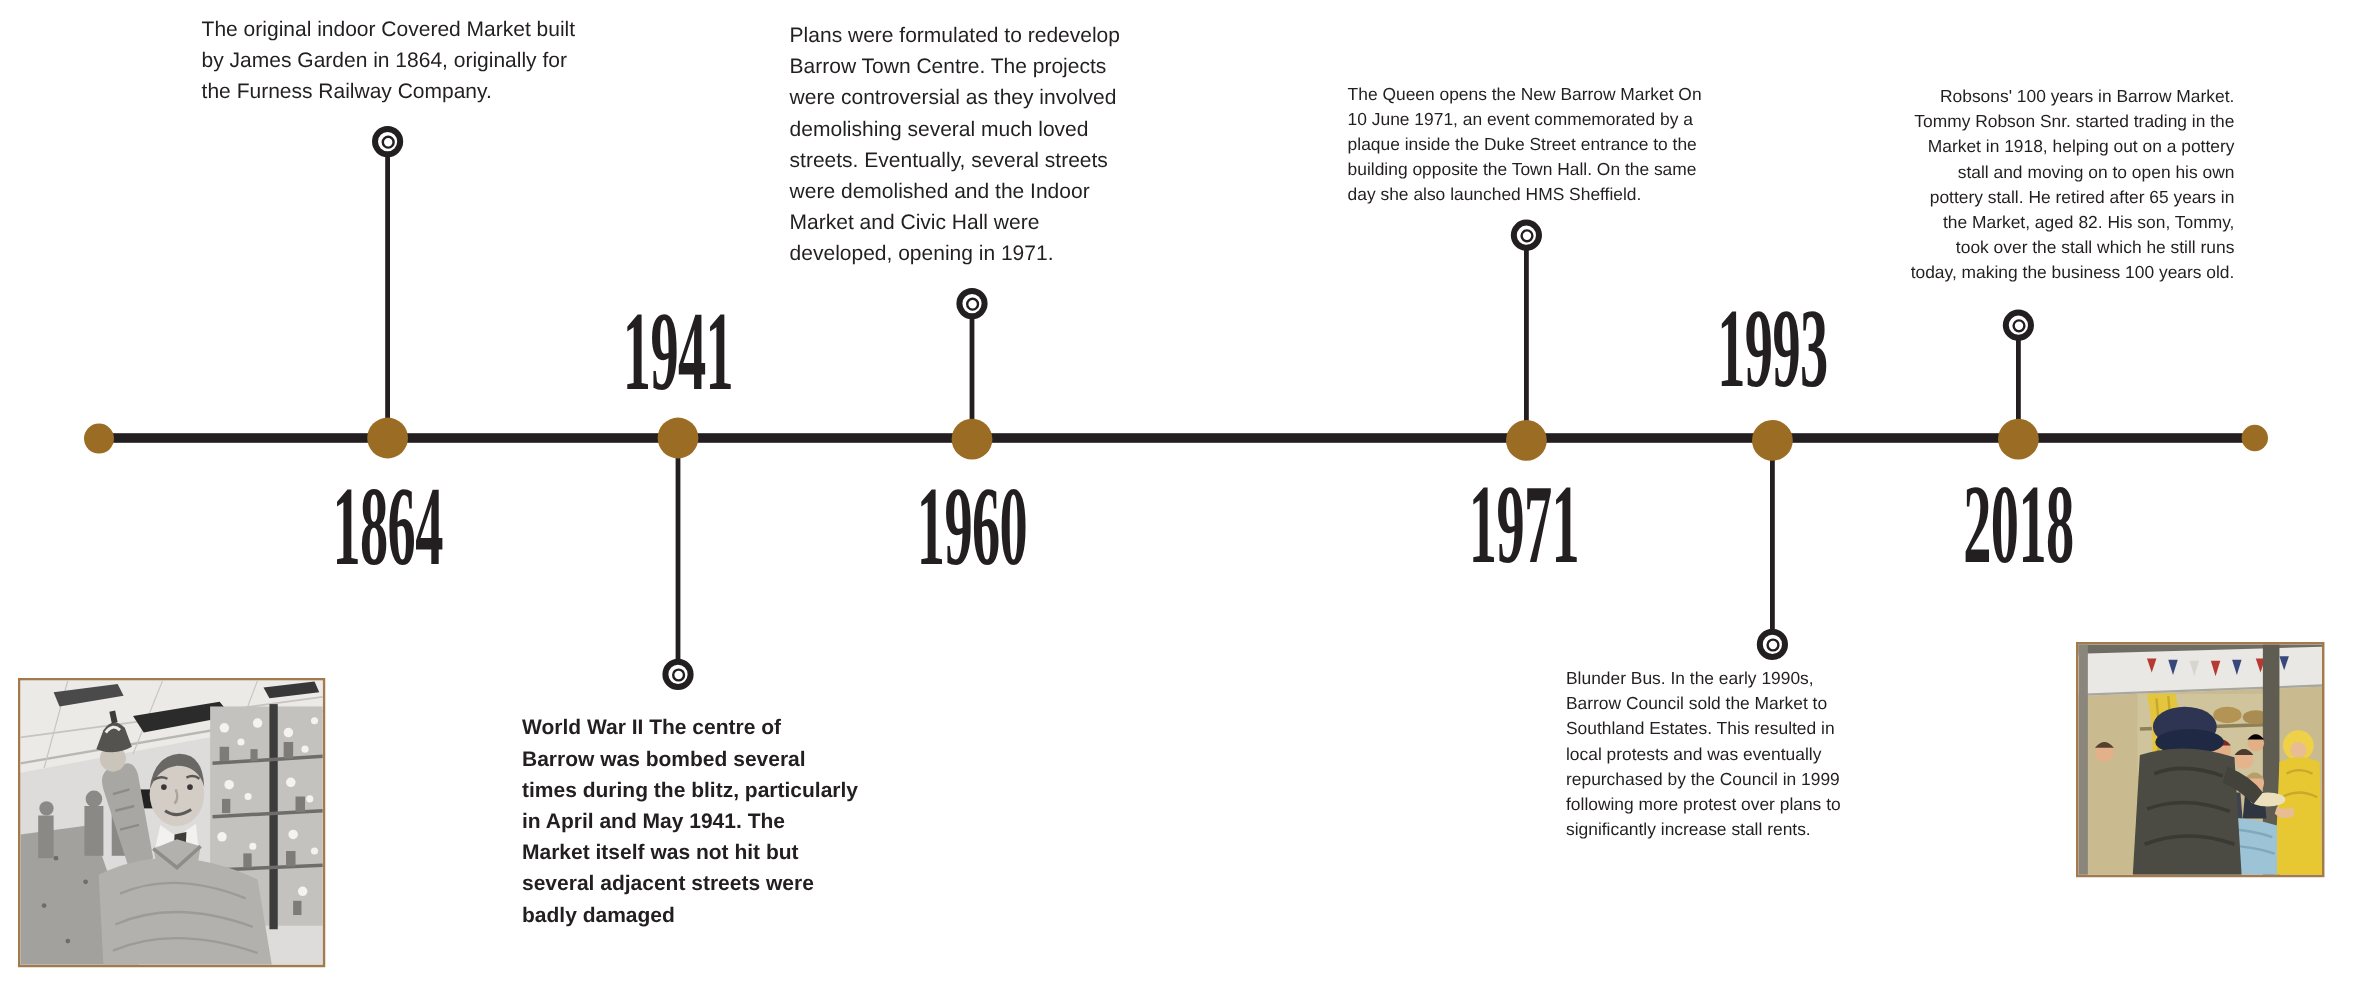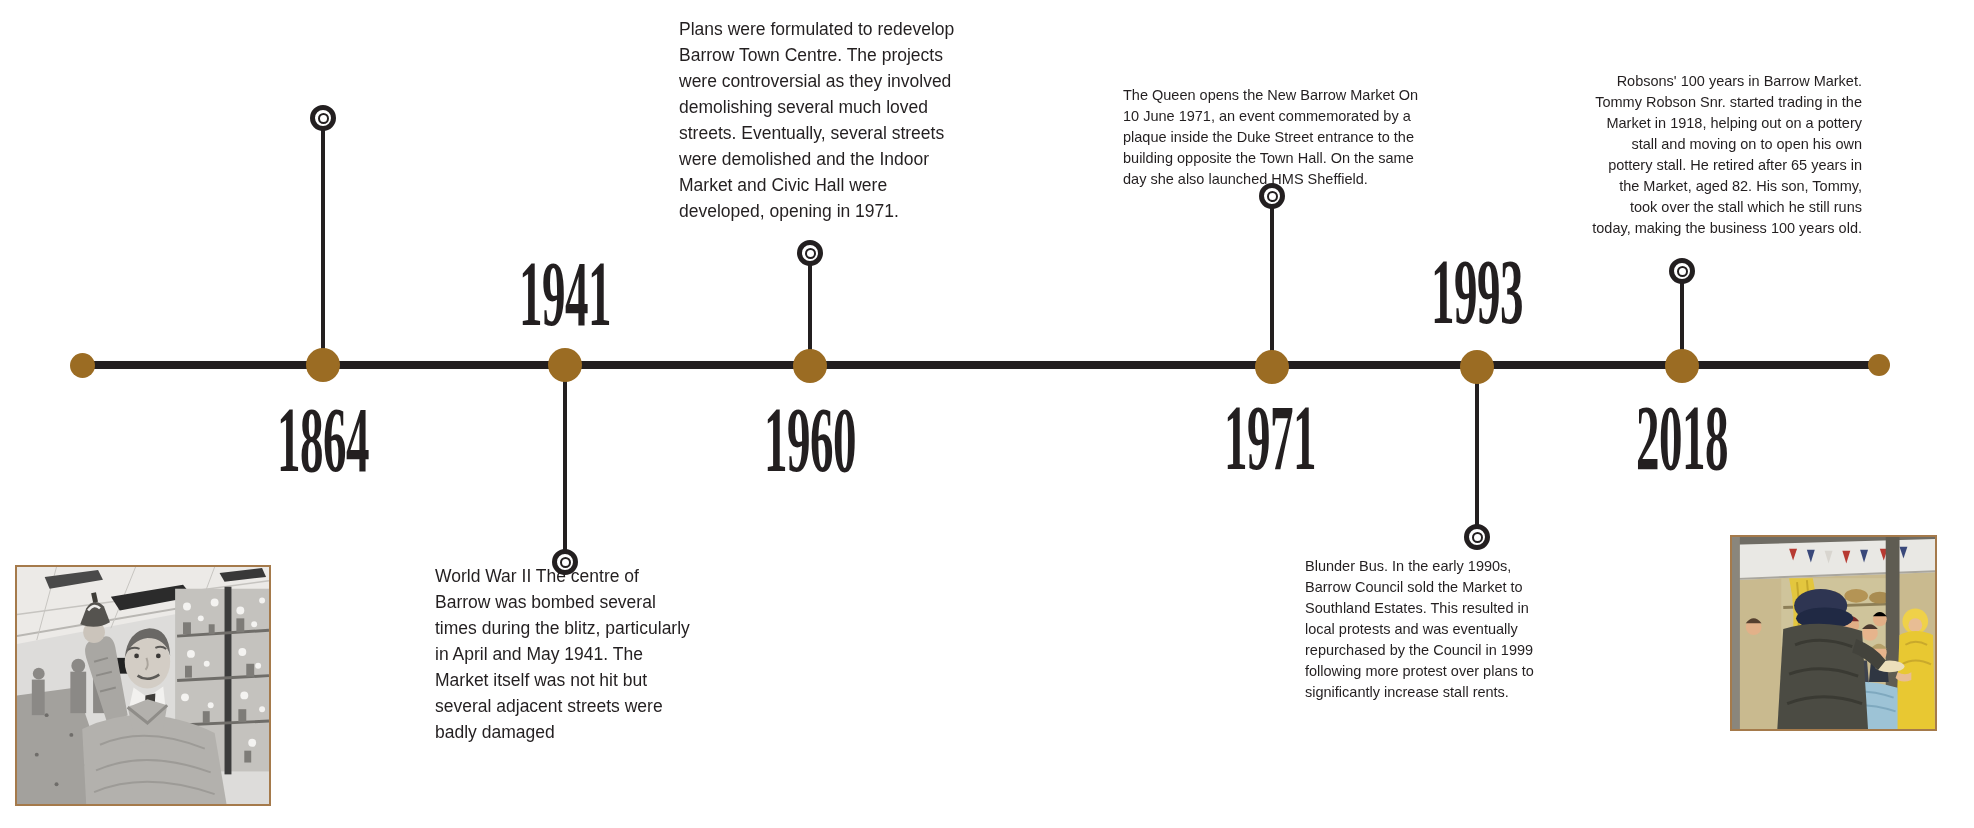--- a/index.html
+++ b/index.html
@@ -34,57 +34,60 @@
   <div class="axis" style="left:82px;top:361px;width:1797px;height:8px;"></div>
   <div class="dot" style="left:70px;top:353px;width:25px;height:25px;"></div>
   <div class="dot" style="left:1868px;top:354px;width:22px;height:22px;"></div>
 
   <div class="connector" style="left:321px;top:128px;height:237px;"></div>
   <div class="ring" style="left:310px;top:105px;">
       <div class="inner"></div>
     </div>
   <div class="dot" style="left:306px;top:348px;width:34px;height:34px;"></div>
   <div class="year" style="left:173px;top:392px;">1864</div>
+  <div class="note lg" style="left:168px;top:11px;width:345px;">The original indoor Covered Market built
+by James Garden in 1864, originally for
+the Furness Railway Company.</div>
 
   <div class="connector" style="left:563px;top:365px;height:185px;"></div>
   <div class="ring" style="left:552px;top:549px;">
       <div class="inner"></div>
     </div>
   <div class="dot" style="left:548px;top:348px;width:34px;height:34px;"></div>
   <div class="year" style="left:415px;top:246px;">1941</div>
-  <div class="note lg" style="left:435px;top:563px;width:310px;">World War II  The centre of
+  <div class="note lg" style="left:435px;top:593px;width:310px;font-weight:bold;">World War II  The centre of
 Barrow was bombed several
 times during the blitz, particularly
 in April and May 1941. The
 Market itself was not hit but
 several adjacent streets were
 badly damaged</div>
 
   <div class="connector" style="left:808px;top:263px;height:102px;"></div>
   <div class="ring" style="left:797px;top:240px;">
       <div class="inner"></div>
     </div>
   <div class="dot" style="left:793px;top:349px;width:34px;height:34px;"></div>
   <div class="year" style="left:660px;top:392px;">1960</div>
-  <div class="note lg" style="left:658px;top:16px;width:320px;margin-left:21px;">Plans were formulated to redevelop
+  <div class="note lg" style="left:658px;top:16px;width:320px;">Plans were formulated to redevelop
 Barrow Town Centre. The projects
 were controversial as they involved
 demolishing several much loved
 streets. Eventually, several streets
 were demolished and the Indoor
 Market  and Civic Hall were
 developed, opening in 1971.</div>
 
   <div class="connector" style="left:1270px;top:206px;height:159px;"></div>
   <div class="ring" style="left:1259px;top:183px;">
       <div class="inner"></div>
     </div>
   <div class="dot" style="left:1255px;top:350px;width:34px;height:34px;"></div>
   <div class="year" style="left:1120px;top:390px;">1971</div>
-  <div class="note sm" style="left:1123px;top:69px;width:335px;margin-top:16px;">The Queen opens the New Barrow Market On
+  <div class="note sm" style="left:1123px;top:69px;width:335px;">The Queen opens the New Barrow Market On
 10 June 1971, an event commemorated by a
 plaque inside the Duke Street entrance to the
 building opposite the Town Hall. On the same
 day she also launched HMS Sheffield.</div>
 
   <div class="connector" style="left:1475px;top:365px;height:160px;"></div>
   <div class="ring" style="left:1464px;top:524px;">
       <div class="inner"></div>
     </div>
   <div class="dot" style="left:1460px;top:350px;width:34px;height:34px;"></div>

